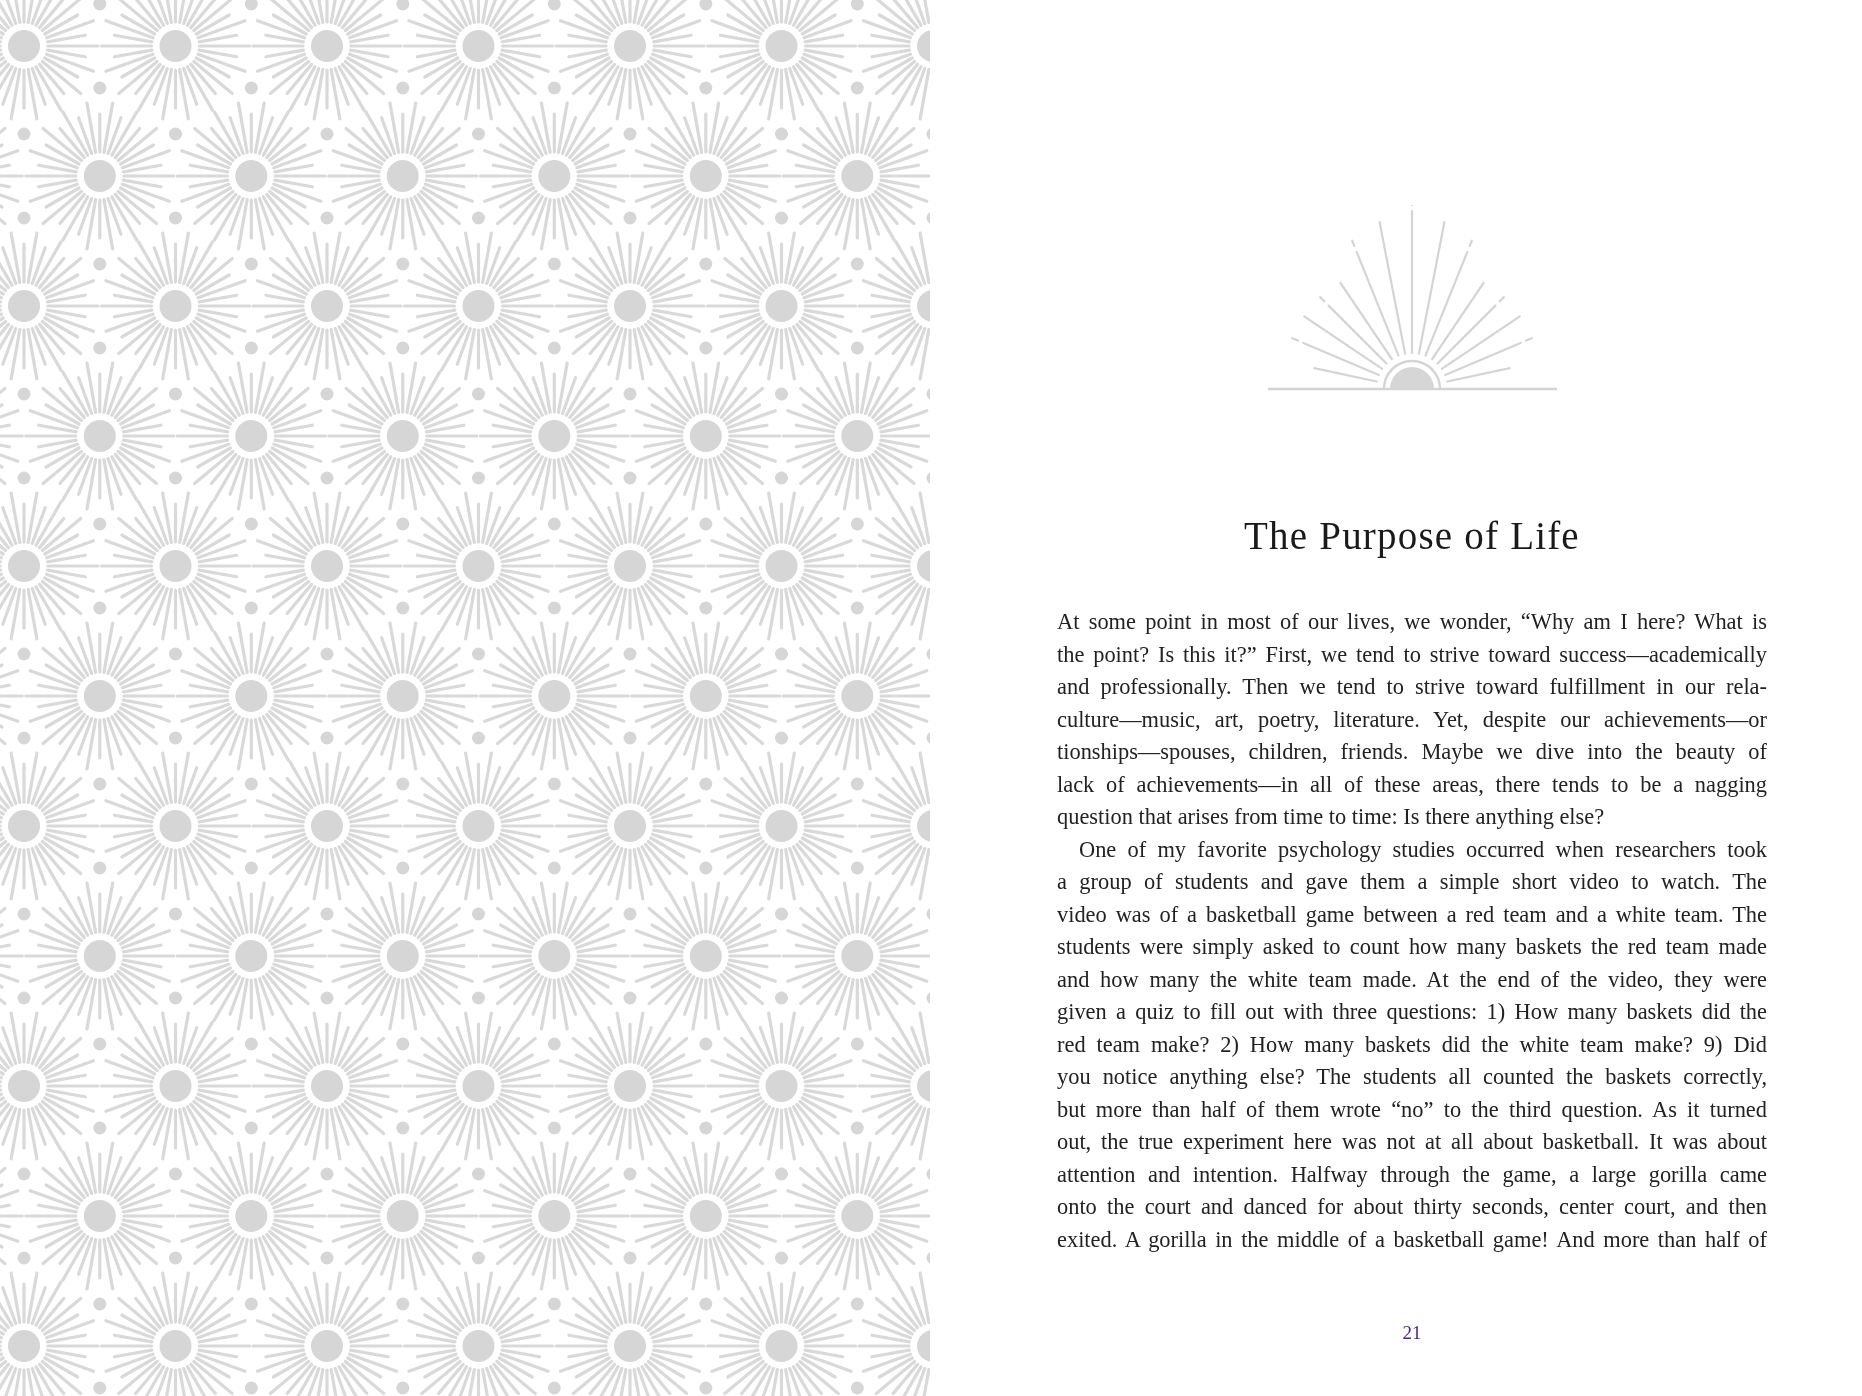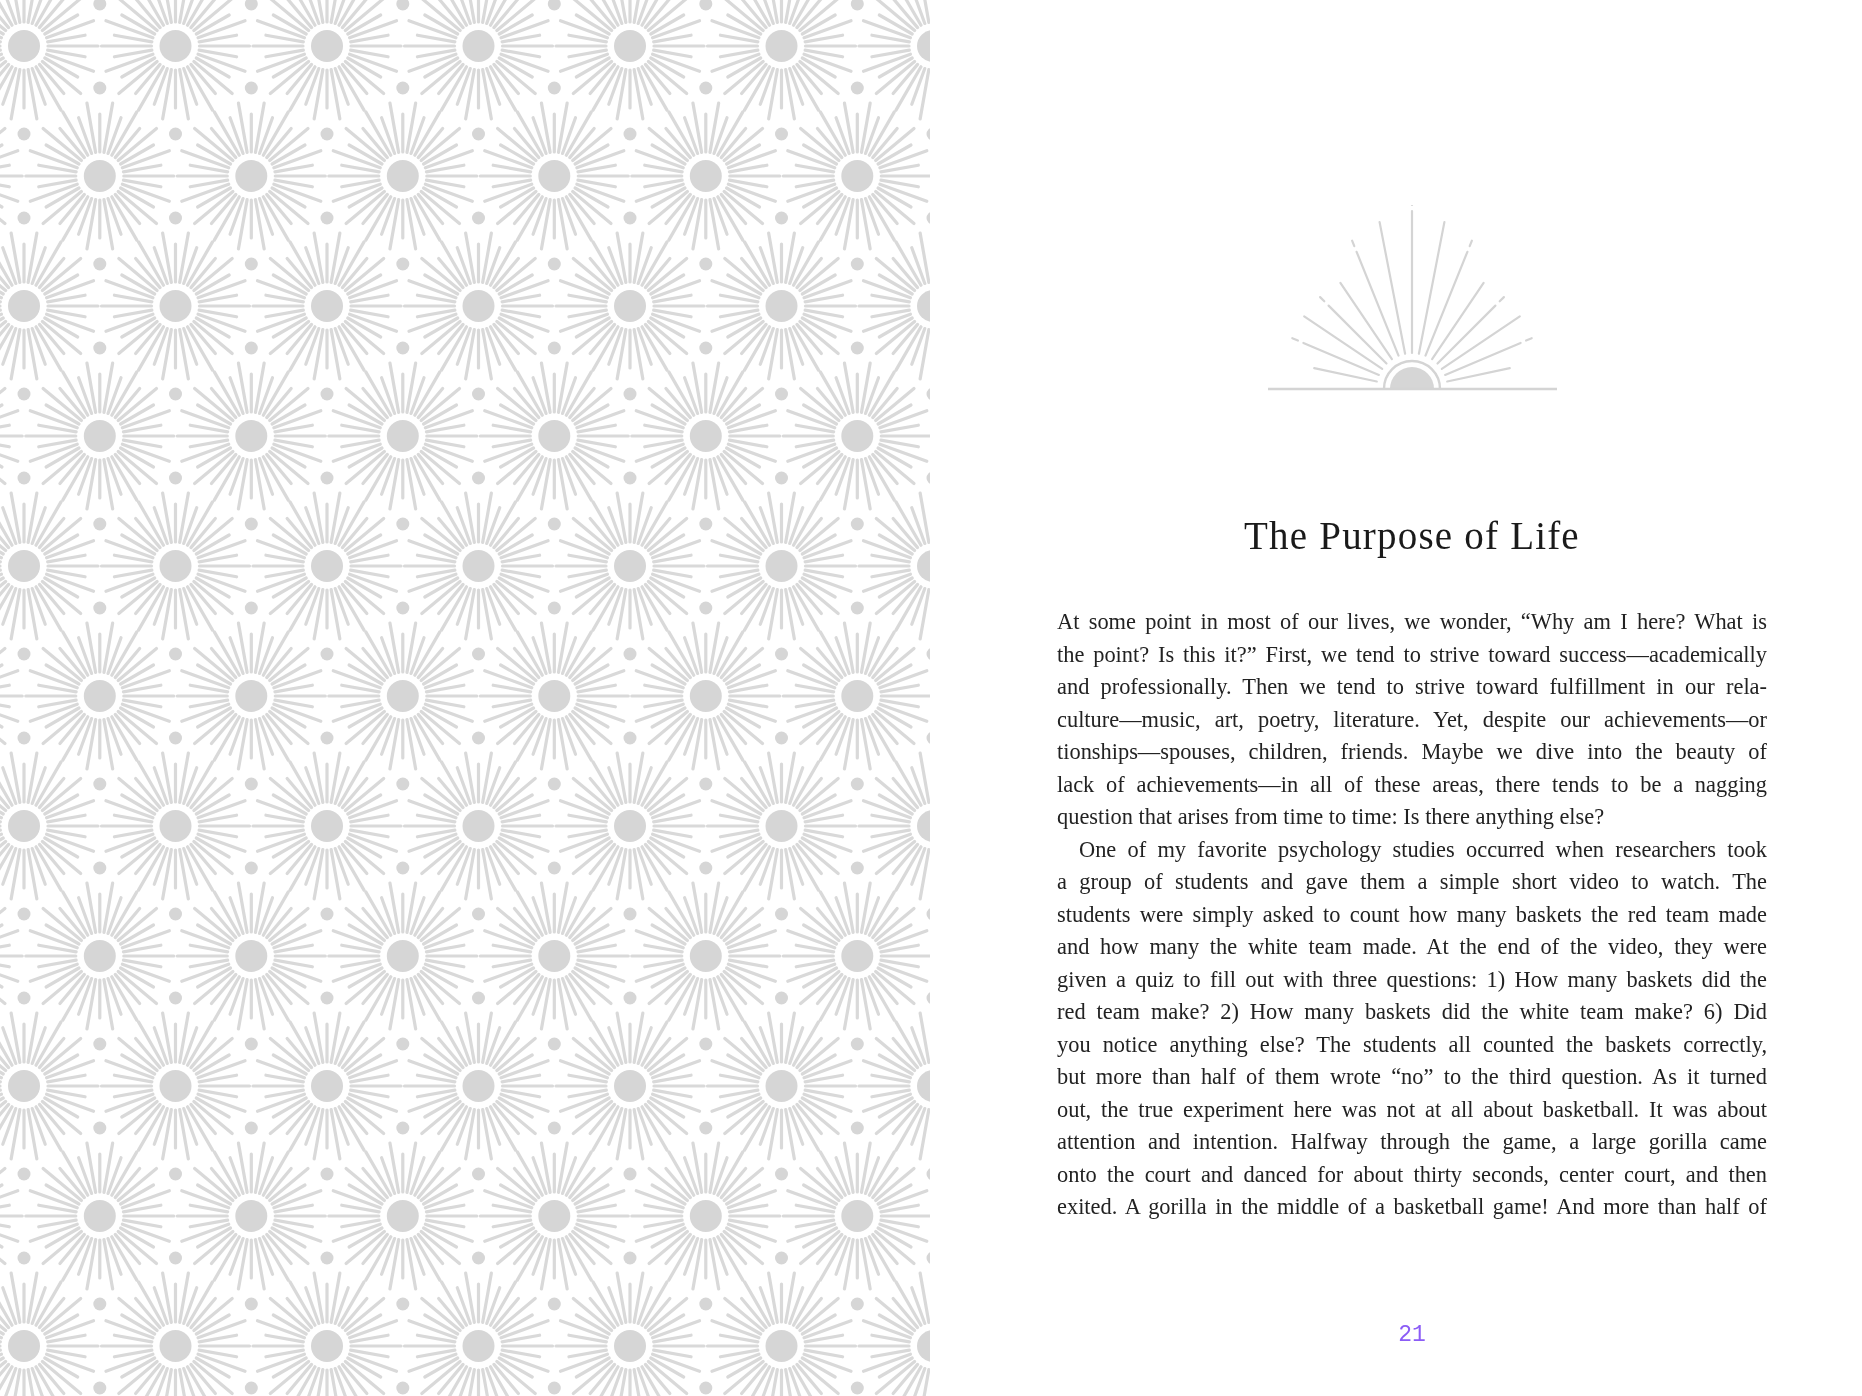--- a/index.html
+++ b/index.html
@@ -29,22 +29,22 @@
     text-align: justify;
   }
   .body-text .line {
     display: block; white-space: nowrap; text-align: justify;
     text-align-last: justify; height: 32.5px;
   }
   .body-text .line.last { text-align-last: left; }
   .body-text .line.indent { padding-left: 22px; }
   .page-number {
     position: absolute; left: 1362px; width: 100px; top: 1322px; text-align: center;
-    font-family: Liberation Mono, monospace;
-    font-size: 23px; color: #8b5cf6;
+    font-family: Liberation Serif, serif;
+    font-size: 19px; color: #4c1d95;
   }
 </style>
 </head>
 <body>
 
 <div class="spread">
 
   <div class="left-page">
     <svg id="pattern-svg" width="930" height="1396" viewBox="0 0 930 1396" xmlns="http://www.w3.org/2000/svg">
       <defs>
@@ -510,24 +510,25 @@
   <div class="body-text" id="body-text">
       <span class="line">At some point in most of our lives, we wonder, “Why am I here? What is</span>
       <span class="line">the point? Is this it?” First, we tend to strive toward success—academically</span>
       <span class="line">and professionally. Then we tend to strive toward fulfillment in our rela-</span>
       <span class="line">culture—music, art, poetry, literature. Yet, despite our achievements—or</span>
       <span class="line">tionships—spouses, children, friends. Maybe we dive into the beauty of</span>
       <span class="line">lack of achievements—in all of these areas, there tends to be a nagging</span>
       <span class="line last">question that arises from time to time: Is there anything else?</span>
       <span class="line indent">One of my favorite psychology studies occurred when researchers took</span>
       <span class="line">a group of students and gave them a simple short video to watch. The</span>
+      <span class="line">video was of a basketball game between a red team and a white team. The</span>
       <span class="line">students were simply asked to count how many baskets the red team made</span>
       <span class="line">and how many the white team made. At the end of the video, they were</span>
       <span class="line">given a quiz to fill out with three questions: 1) How many baskets did the</span>
-      <span class="line">red team make? 2) How many baskets did the white team make? 6) Did</span>
+      <span class="line">red team make? 2) How many baskets did the white team make? 9) Did</span>
       <span class="line">you notice anything else? The students all counted the baskets correctly,</span>
       <span class="line">but more than half of them wrote “no” to the third question. As it turned</span>
       <span class="line">out, the true experiment here was not at all about basketball. It was about</span>
       <span class="line">attention and intention. Halfway through the game, a large gorilla came</span>
       <span class="line">onto the court and danced for about thirty seconds, center court, and then</span>
       <span class="line">exited. A gorilla in the middle of a basketball game! And more than half of</span>
     </div>
 
   <div class="page-number">21</div>
 

